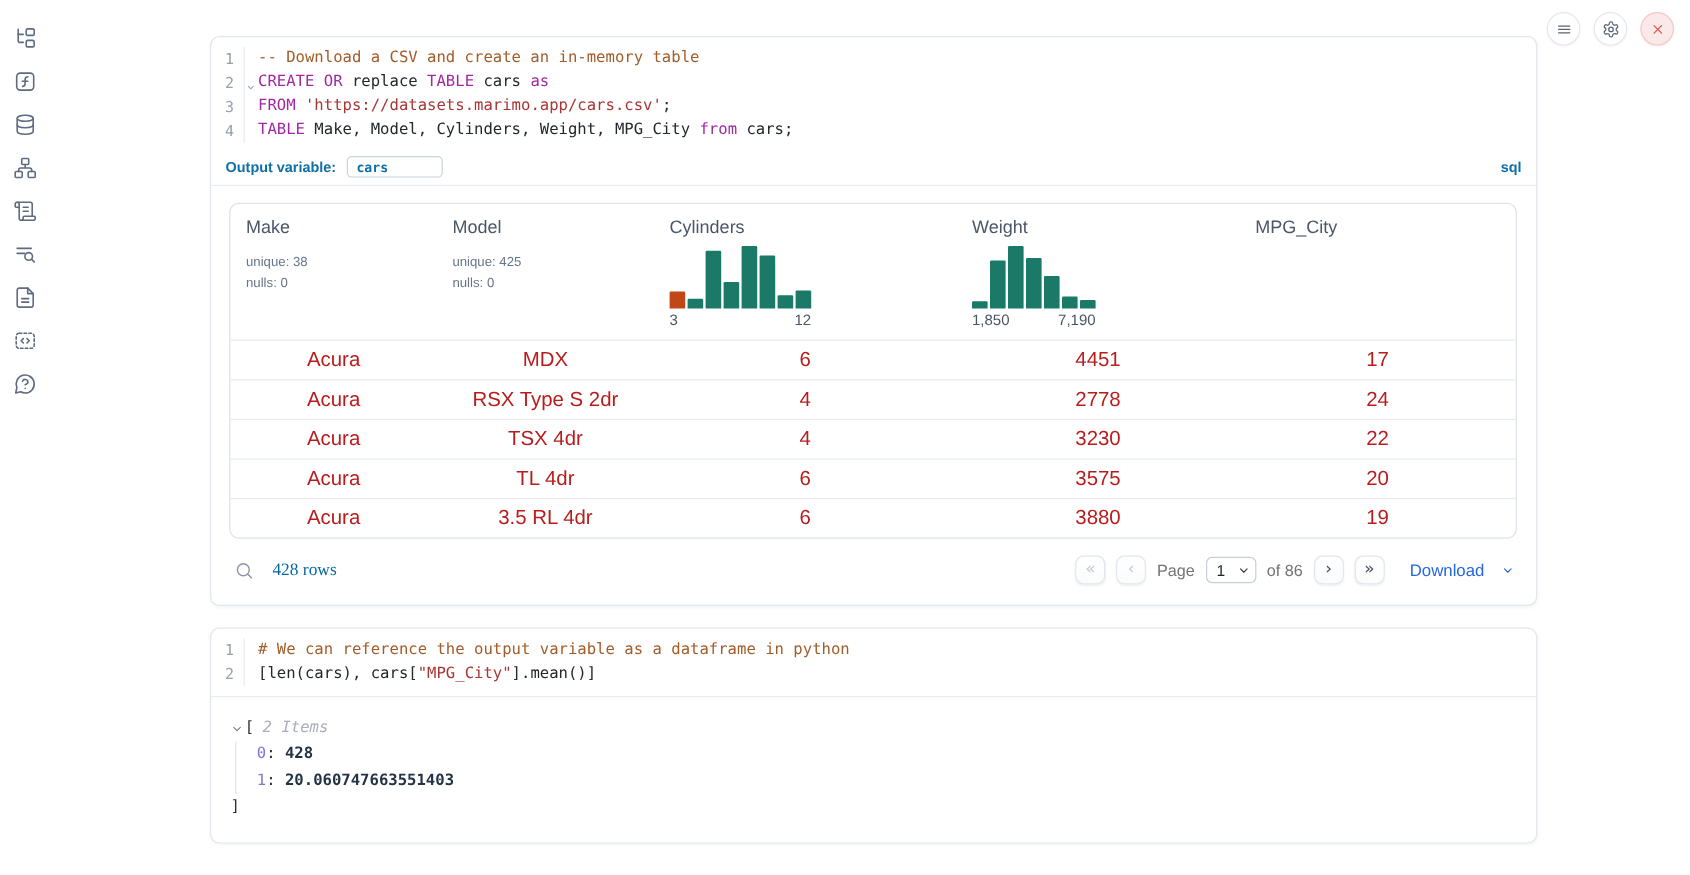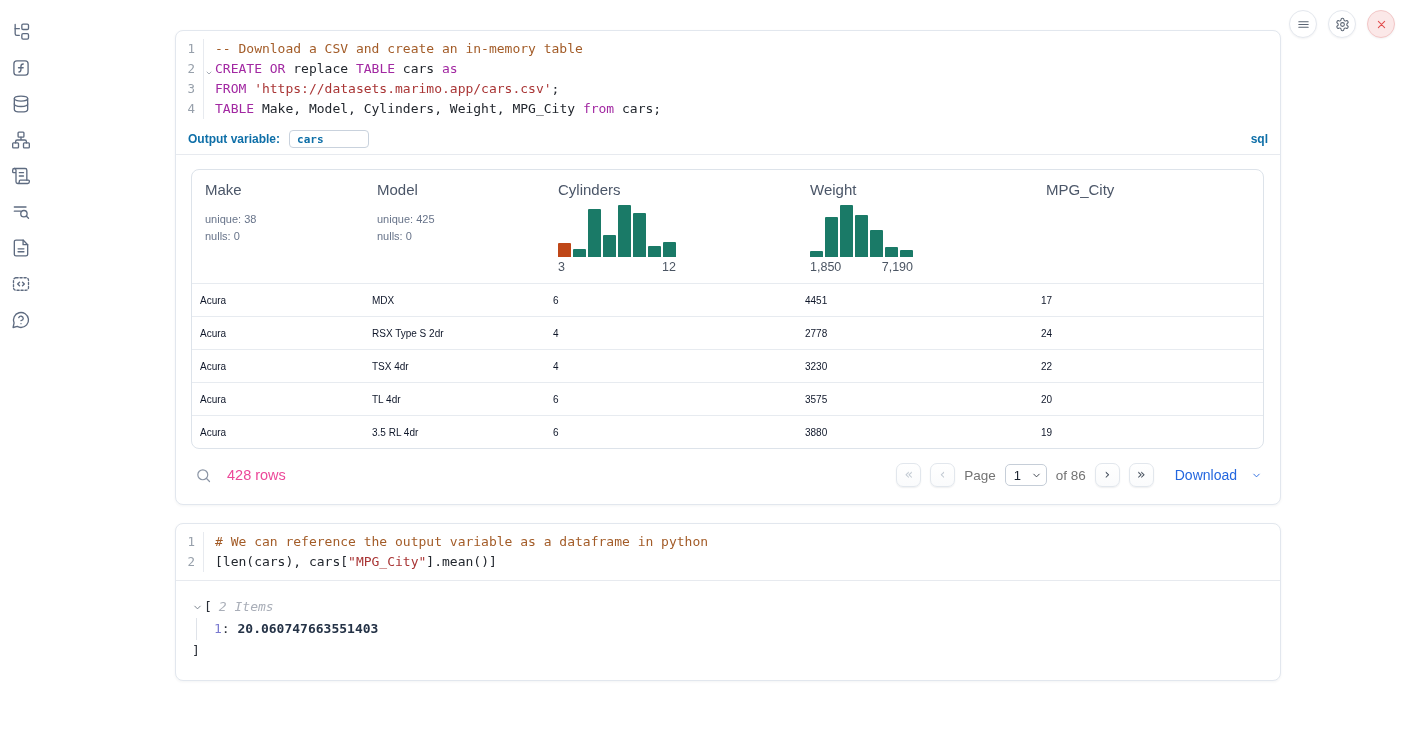--- a/index.html
+++ b/index.html
@@ -57,30 +57,30 @@
   .t-grid { display:grid; grid-template-columns:172px 181px 252px 236px 1fr; }
   .th { padding:11px 13px 9px; display:flex; flex-direction:column; cursor:pointer; }
   .th-label { font-size:15px; color:#4b5668; }
   .th-stats { margin-top:13px; font-size:11px; color:#68748a; line-height:17px; }
   .hist { margin-top:7px; width:fit-content; margin-left:-6px; padding-left:6px; }
   .bars { display:flex; align-items:flex-end; gap:2px; height:52px; }
   .bar { width:13px; border-radius:1px 1px 0 0; }
   .axis { display:flex; justify-content:space-between; font-size:12.5px;
     color:#4b5563; margin-top:3px; }
   .t-row { border-top:1px solid #e7ebf0; height:33px; align-items:center;
-    font-size:10px; color:#0f172a; cursor:pointer; }
+    font-size:17px; color:#b91c1c; cursor:pointer;text-align:center; }
   .t-row > div { padding:0 8px; overflow:hidden; white-space:nowrap; }
 
   
   .t-footer { display:flex; align-items:center; margin-top:9px; height:36px;
     padding:0 2px 2px 4px; }
   .search-btn { background:none; border:none; cursor:pointer; display:flex; margin-right:15px; }
   .search-btn svg { width:17px; height:17px; stroke:#8b95a5; fill:none;
     stroke-width:1.7; stroke-linecap:round; }
-  .rows-count { font-size:14.5px; color:#ec4899; }
+  .rows-count { font-size:14.5px; color:#0369a1;font-family:Liberation Serif, serif; }
   .pager { margin-left:auto; display:flex; align-items:center; gap:9px; }
   .pg-btn { width:25px; height:24px; border:1px solid #e2e7ed; border-radius:7px;
     background:linear-gradient(#ffffff,#fafbfc); cursor:pointer; font-size:14px;
     color:#46505e; display:flex; align-items:center; justify-content:center;
     box-shadow:0 1px 1.5px rgba(15,23,42,.07); padding-bottom:2px;
     font-family:"DejaVu Sans", sans-serif; }
   .pg-btn.disabled { color:#c2cad3; }
   .pg-label { font-size:13.5px; color:#737373; }
   .page-select-wrap { position:relative; display:flex; align-items:center; }
   .page-select-wrap select { appearance:none; -webkit-appearance:none; width:42px;
@@ -369,19 +369,20 @@
       <div class="tree-head">
         <span class="tree-chevron">
           <svg width="10" height="10" viewBox="0 0 24 24" class="caret-svg">
               <path d="M6 9l6 6 6-6" stroke="#6f7884"></path>
             </svg>
         </span>
         <span class="bracket">[</span>
         <span class="items-label">2 Items</span>
       </div>
       <div class="tree-entries" id="tree-entries">
+          <div class="entry"><span class="key">0</span><span>: </span><span class="val">428</span></div>
           <div class="entry"><span class="key">1</span><span>: </span><span class="val">20.060747663551403</span></div>
         </div>
       <div class="bracket">]</div>
     </div>
   </section>
 
 </main>
 
 </body></html>

